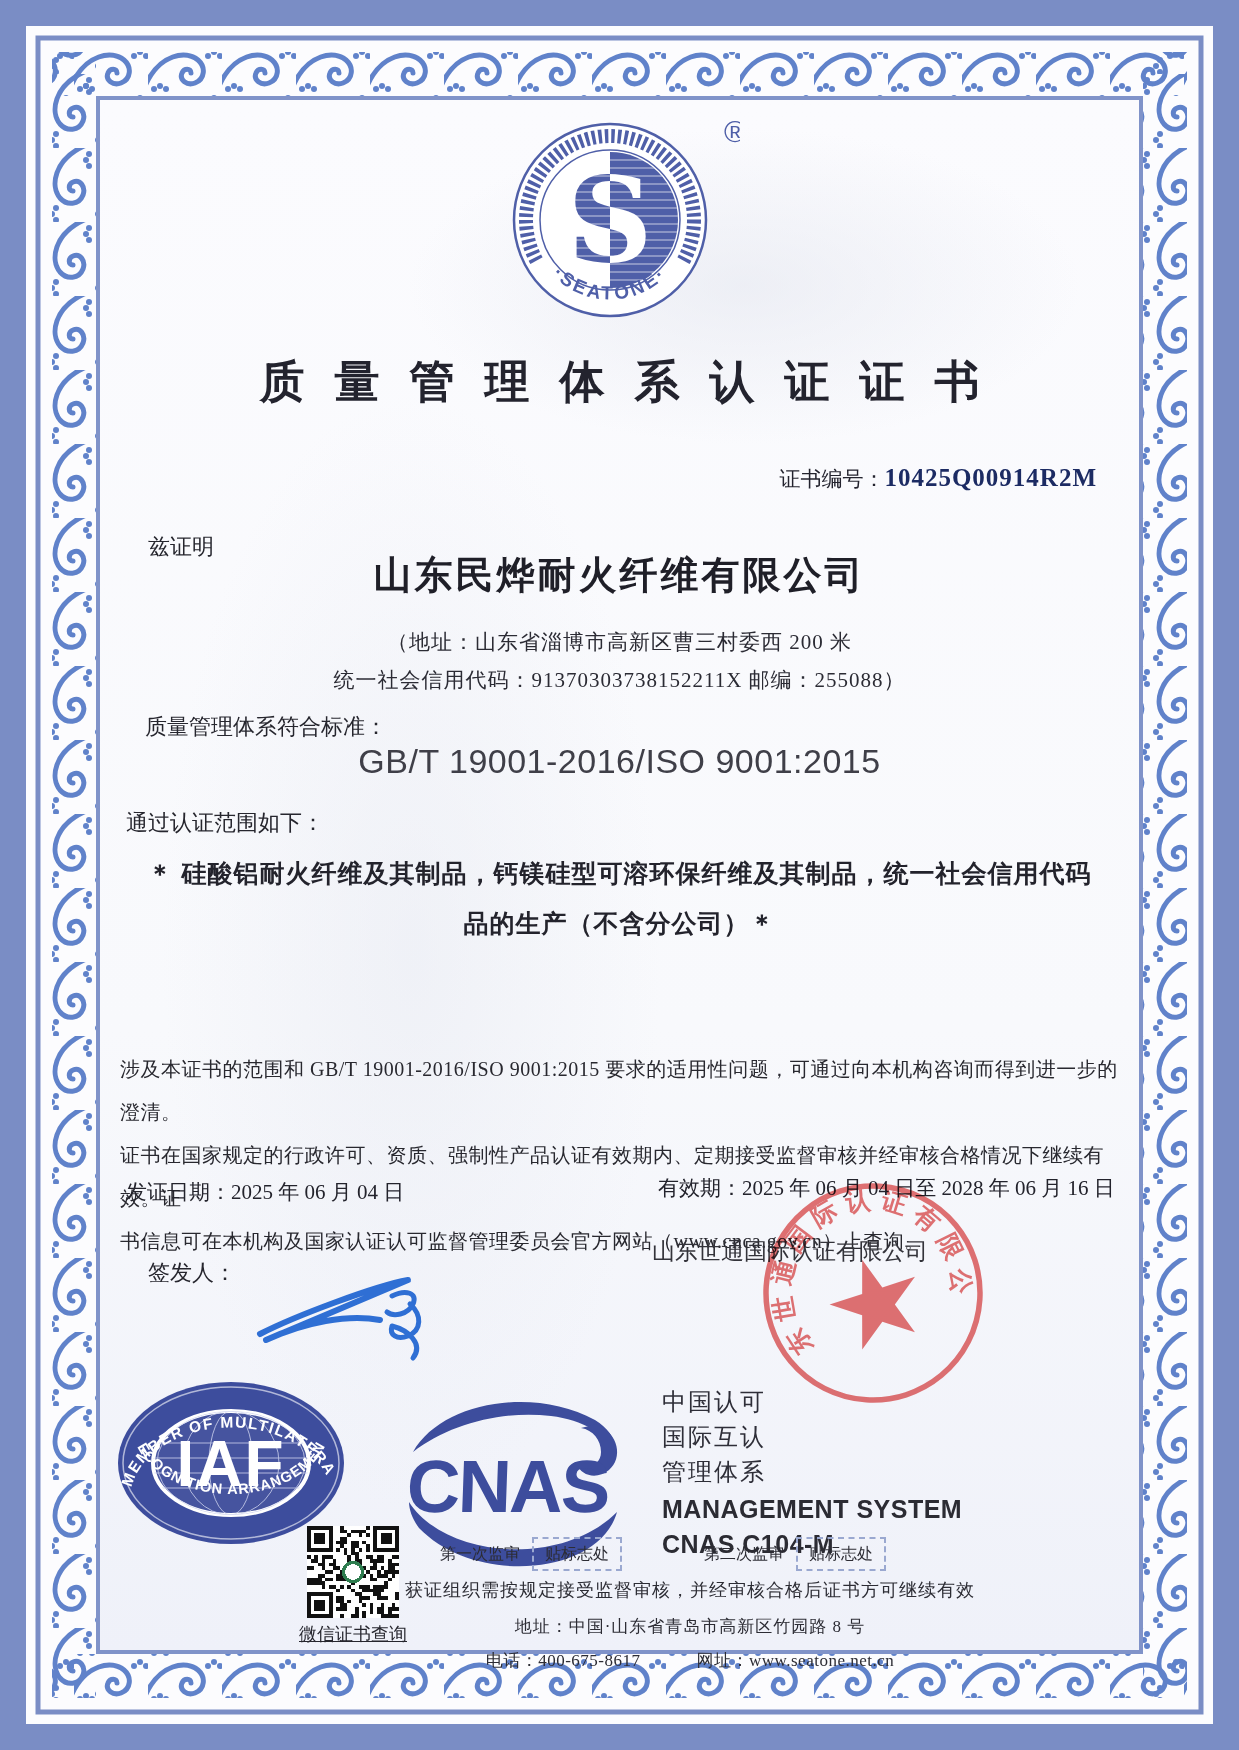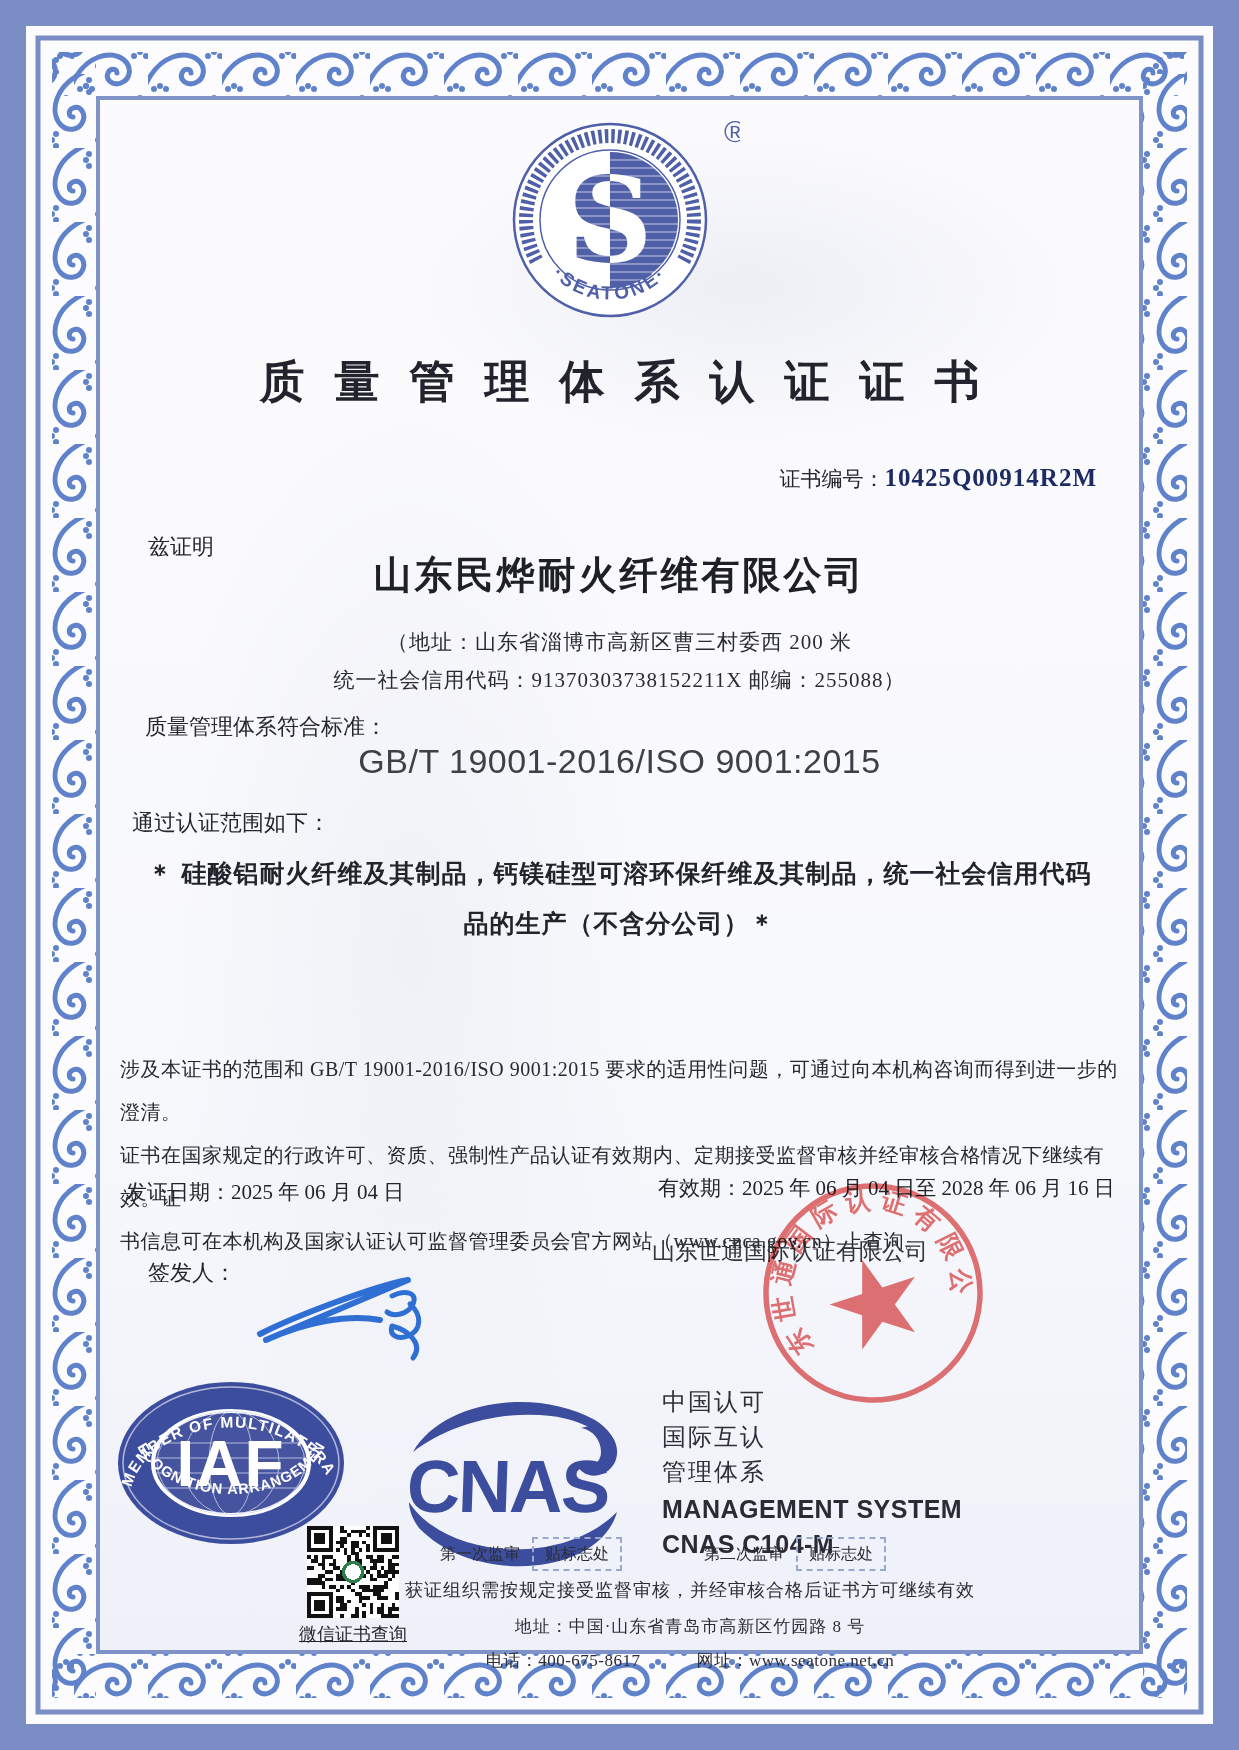--- a/index.html
+++ b/index.html
@@ -122,21 +122,21 @@
     <div class="abs certno"><span>证书编号：</span><b>10425Q00914R2M</b></div>
 
     <div class="abs attest">兹证明</div>
     <div class="abs ctr company">山东民烨耐火纤维有限公司</div>
     <div class="abs ctr addr" style="top:528px;text-align:center;">（地址：山东省淄博市高新区曹三村委西 200 米</div>
     <div class="abs ctr addr" style="top:566px;">统一社会信用代码：91370303738152211X 邮编：255088）</div>
 
     <div class="abs label" style="left:20px;top:612px;margin-left:25px;">质量管理体系符合标准：</div>
     <div class="abs ctr standard">GB/T 19001-2016/ISO 9001:2015</div>
 
-    <div class="abs label" style="left:32px;top:708px;">通过认证范围如下：</div>
+    <div class="abs label" style="left:26px;top:708px;">通过认证范围如下：</div>
     <div class="abs ctr scope">
       <div>＊ 硅酸铝耐火纤维及其制品，钙镁硅型可溶环保纤维及其制品，统一社会信用代码</div>
       <div>品的生产（不含分公司）＊</div>
     </div>
 
     <div class="abs note">
       <div>涉及本证书的范围和 GB/T 19001-2016/ISO 9001:2015 要求的适用性问题，可通过向本机构咨询而得到进一步的澄清。</div>
       <div>证书在国家规定的行政许可、资质、强制性产品认证有效期内、定期接受监督审核并经审核合格情况下继续有效。证</div>
       <div>书信息可在本机构及国家认证认可监督管理委员会官方网站（www.cnca.gov.cn）上查询。</div>
     </div>

